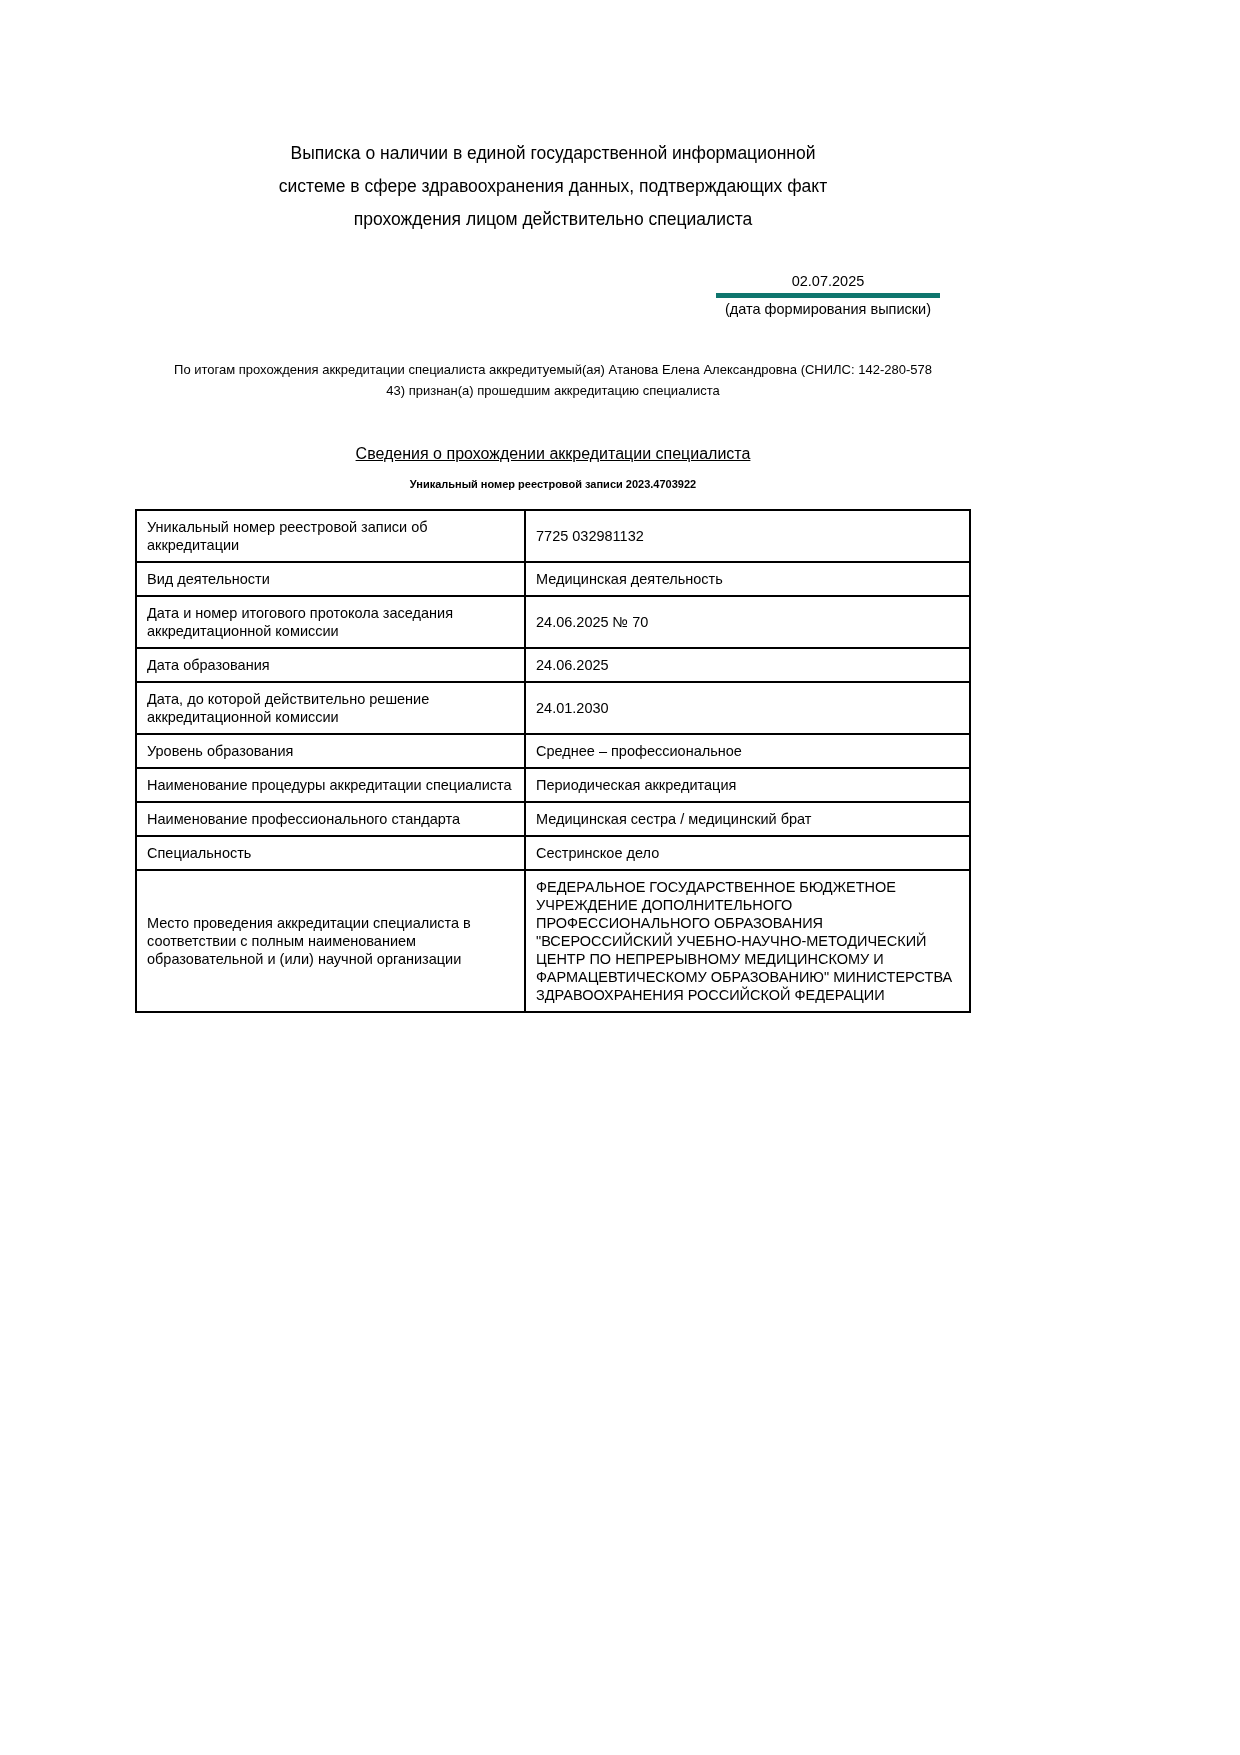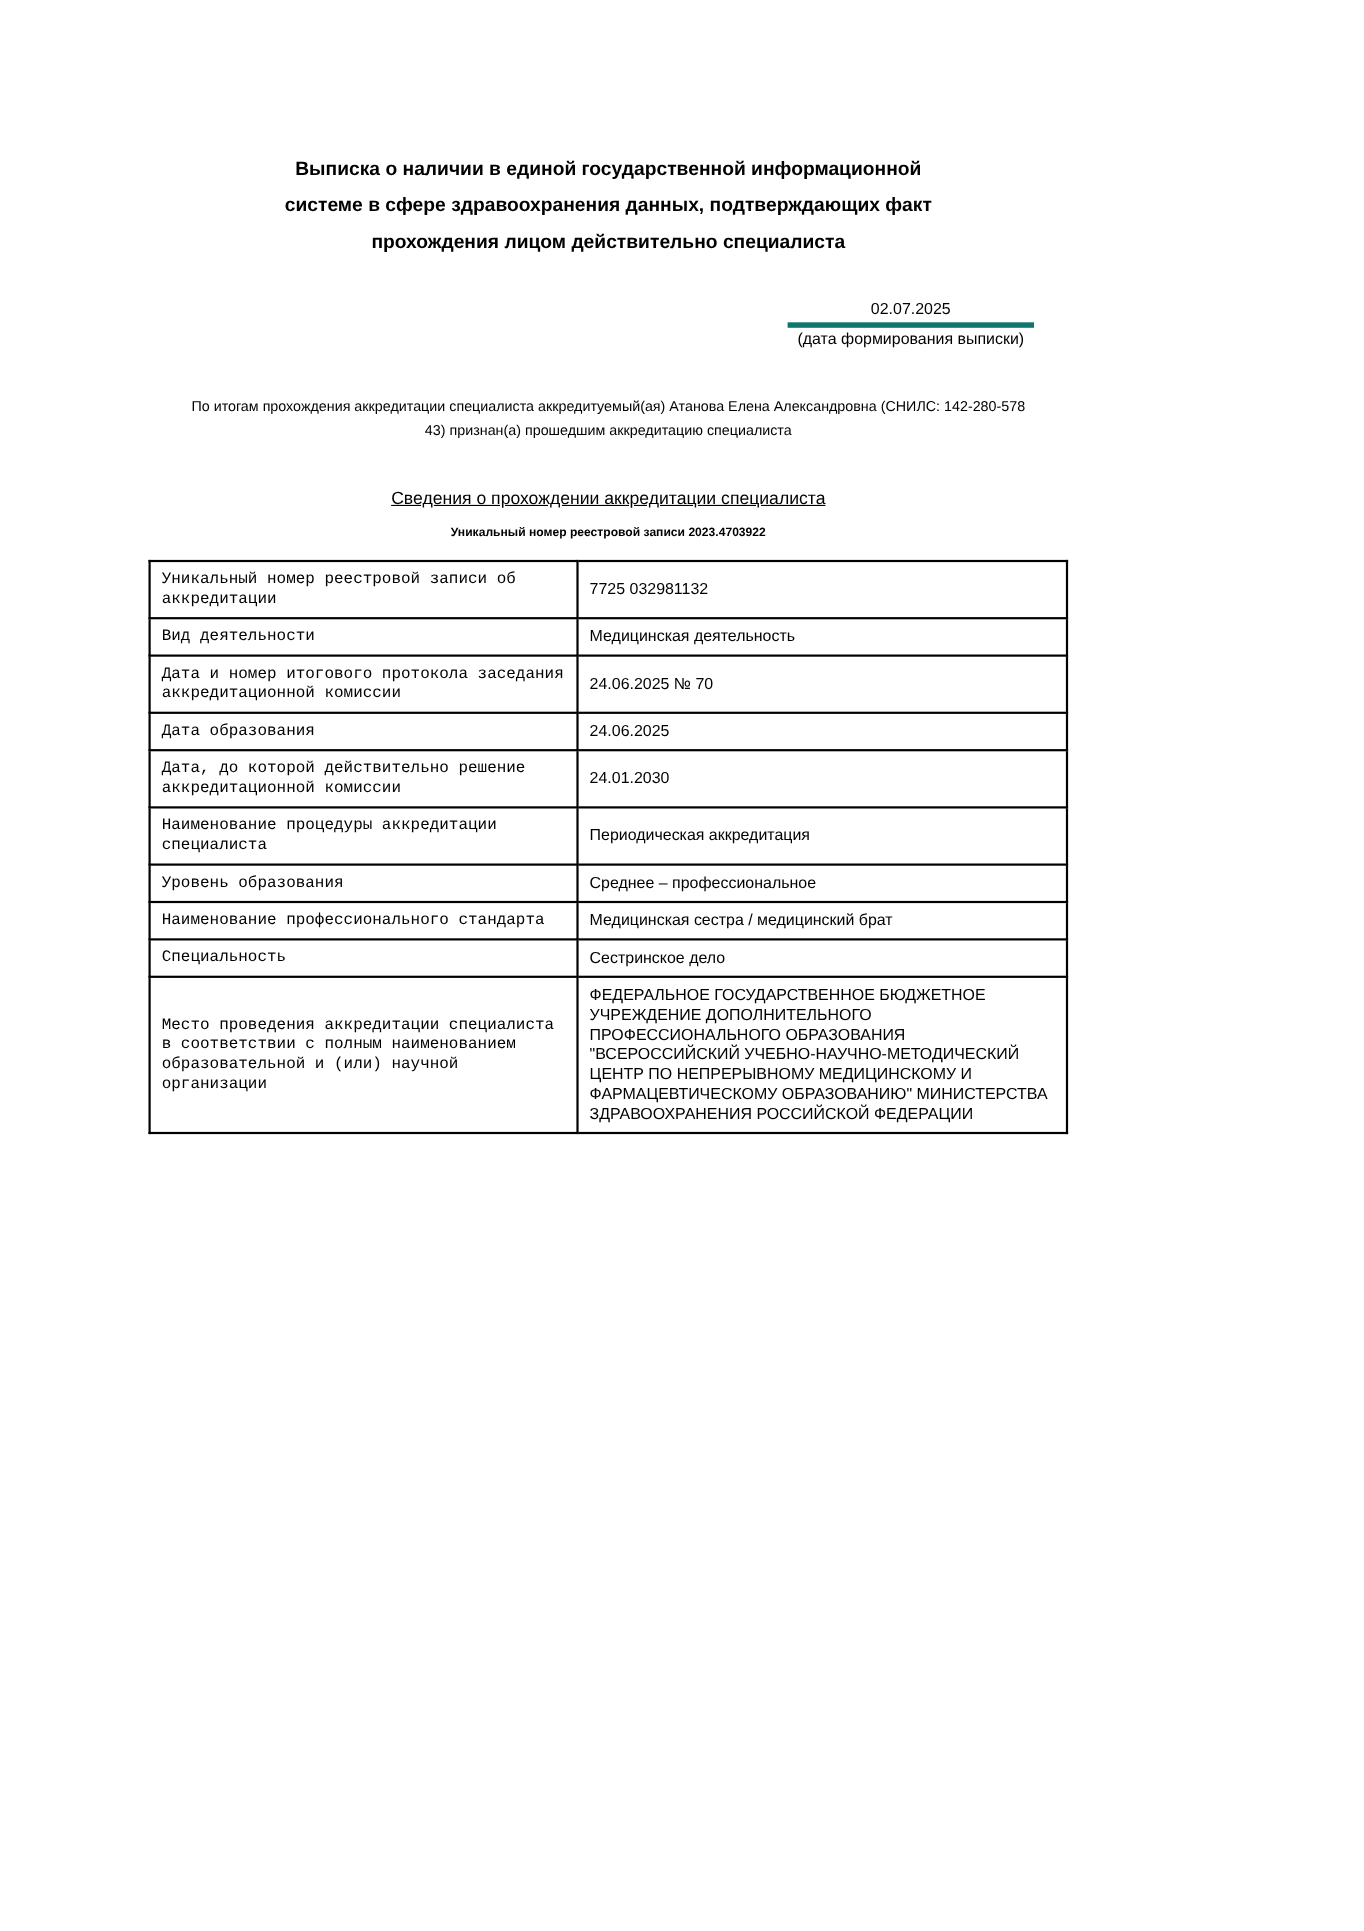--- a/index.html
+++ b/index.html
@@ -17,21 +17,21 @@
   }
   .content {
     position: absolute;
     left: 135px;
     top: 0;
     width: 836px;
   }
   .doc-title {
     margin-top: 137px;
     text-align: center;
-    font-weight: bold;
+    font-weight: normal;
     font-size: 17.5px;
     line-height: 33px;
   }
   .date-block {
     margin-top: 36px;
     margin-left: 581px;
     width: 224px;
     text-align: center;
     font-size: 14.5px;
   }
@@ -73,21 +73,21 @@
     table-layout: fixed;
   }
   table.acc-table td {
     border: 2px solid #000;
     font-size: 14.5px;
     line-height: 18px;
     padding: 7px 10px;
     vertical-align: middle;
     word-wrap: break-word;
   }
-  td.label-cell { width: 389px; font-family: Liberation Mono, monospace; }
+  td.label-cell { width: 389px; }
   td.value-cell { }
 </style>
 </head>
 <body>
 
 <div class="page">
   <div class="content">
 
     <div class="doc-title">
       <div>Выписка о наличии в единой государственной информационной</div>
@@ -125,26 +125,26 @@
         </tr>
         <tr>
           <td class="label-cell">Дата образования</td>
           <td class="value-cell">24.06.2025</td>
         </tr>
         <tr>
           <td class="label-cell">Дата, до которой действительно решение аккредитационной комиссии</td>
           <td class="value-cell">24.01.2030</td>
         </tr>
         <tr>
+          <td class="label-cell">Уровень образования</td>
+          <td class="value-cell">Среднее – профессиональное</td>
+        </tr>
+        <tr>
           <td class="label-cell">Наименование процедуры аккредитации специалиста</td>
           <td class="value-cell">Периодическая аккредитация</td>
-        </tr>
-        <tr>
-          <td class="label-cell">Уровень образования</td>
-          <td class="value-cell">Среднее – профессиональное</td>
         </tr>
         <tr>
           <td class="label-cell">Наименование профессионального стандарта</td>
           <td class="value-cell">Медицинская сестра / медицинский брат</td>
         </tr>
         <tr>
           <td class="label-cell">Специальность</td>
           <td class="value-cell">Сестринское дело</td>
         </tr>
         <tr>

